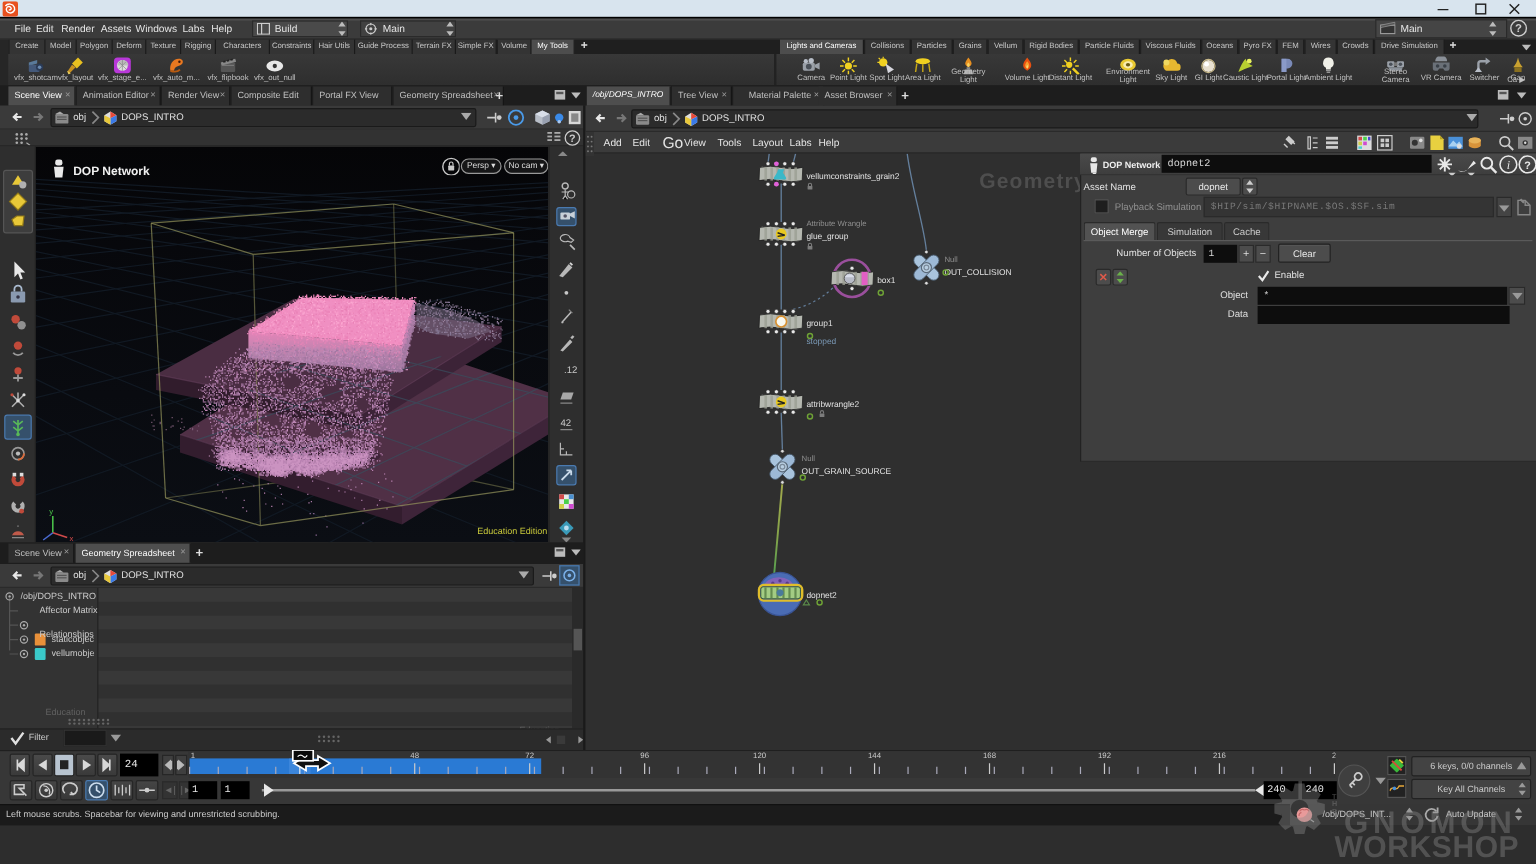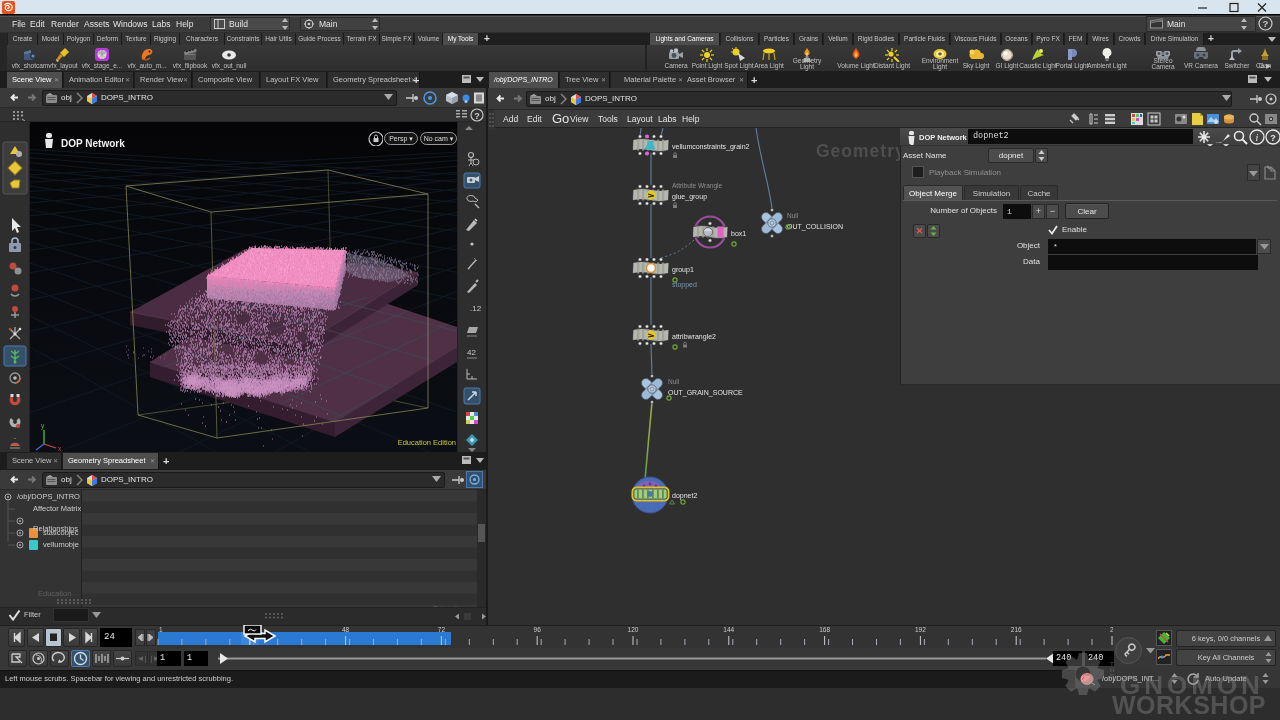--- a/index.html
+++ b/index.html
@@ -262,22 +262,22 @@
 <svg class="ab" style="left:1257px;top:47px" width="16" height="15">
       <path d="M8 1 c-1 4 -2 6 -4 8 h8 c-2 -2 -3 -4 -4 -8 z" fill="#c8a030"></path>
       <rect x="5" y="9" width="6" height="4" fill="#8a7020"></rect>
     </svg>
 <div class="ab" style="left:1235px;top:62px;width:60px;font-size:6.5px;color:#c0c0c0;text-align:center">Gan</div>
 <div class="ab" style="left:1256px;top:62px;width:24px;font-size:6.5px;color:#c0c0c0">Ca ▶</div>
 <div class="ab" style="left:0;top:71px;width:1280px;height:17px;background:#1d1d1d"></div>
 <div class="ab" style="left:7px;top:72px;width:56px;height:16px;background:#4e4e4e;border-right:1px solid #151515;font-size:7.5px;color:#fff;line-height:16px;padding-left:5px;overflow:hidden">Scene View<span style="color:#999;font-size:6px;float:right;margin-right:3px;margin-top:5px;line-height:6px">✕</span></div>
 <div class="ab" style="left:64px;top:72px;width:70px;height:16px;background:#2e2e2e;border-right:1px solid #151515;font-size:7.5px;color:#c0c0c0;line-height:16px;padding-left:5px;overflow:hidden">Animation Editor<span style="color:#999;font-size:6px;float:right;margin-right:3px;margin-top:5px;line-height:6px">✕</span></div>
 <div class="ab" style="left:135px;top:72px;width:57px;height:16px;background:#2e2e2e;border-right:1px solid #151515;font-size:7.5px;color:#c0c0c0;line-height:16px;padding-left:5px;overflow:hidden">Render View<span style="color:#999;font-size:6px;float:right;margin-right:3px;margin-top:5px;line-height:6px">✕</span></div>
-<div class="ab" style="left:193px;top:72px;width:67px;height:16px;background:#2e2e2e;border-right:1px solid #151515;font-size:7.5px;color:#c0c0c0;line-height:16px;padding-left:5px;overflow:hidden">Composite View</div>
-<div class="ab" style="left:261px;top:72px;width:66px;height:16px;background:#2e2e2e;border-right:1px solid #151515;font-size:7.5px;color:#c0c0c0;line-height:16px;padding-left:5px;overflow:hidden">Layout FX View</div>
+<div class="ab" style="left:193px;top:72px;width:67px;height:16px;background:#2e2e2e;border-right:1px solid #151515;font-size:7.5px;color:#c0c0c0;line-height:16px;padding-left:5px;overflow:hidden">Composite Edit</div>
+<div class="ab" style="left:261px;top:72px;width:66px;height:16px;background:#2e2e2e;border-right:1px solid #151515;font-size:7.5px;color:#c0c0c0;line-height:16px;padding-left:5px;overflow:hidden">Portal FX View</div>
 <div class="ab" style="left:328px;top:72px;width:92px;height:16px;background:#2e2e2e;border-right:1px solid #151515;font-size:7.5px;color:#c0c0c0;line-height:16px;padding-left:5px;overflow:hidden">Geometry Spreadsheet<span style="color:#999;font-size:6px;float:right;margin-right:3px;margin-top:5px;line-height:6px">✕</span></div>
 <div class="ab" style="left:413px;top:74px;font-size:11px;color:#ddd;font-weight:bold">+</div>
 <svg class="ab" style="left:462px;top:75px" width="22" height="9">
       <rect x="0" y="0" width="9" height="8" fill="#bbb"></rect>
       <rect x="1.5" y="1.5" width="6" height="2" fill="#555"></rect>
       <path d="M14 2 h8 l-4 5 z" fill="#bbb"></path>
     </svg>
 <div class="ab" style="left:489px;top:72px;width:70px;height:16px;background:#4e4e4e;border-right:1px solid #151515;font-style:italic;font-size:7px;color:#fff;line-height:16px;padding-left:5px;overflow:hidden">/obj/DOPS_INTRO</div>
 <div class="ab" style="left:560px;top:72px;width:50px;height:16px;background:#2e2e2e;border-right:1px solid #151515;font-size:7.5px;color:#c0c0c0;line-height:16px;padding-left:5px;overflow:hidden">Tree View<span style="color:#999;font-size:6px;float:right;margin-right:3px;margin-top:5px;line-height:6px">✕</span></div>
 <div class="ab" style="left:611px;top:72px;width:76px;height:16px;background:#2e2e2e;border-right:1px solid #151515;font-size:7.5px;color:#c0c0c0;line-height:16px;padding-left:13px;overflow:hidden">Material Palette<span style="color:#999;font-size:6px;float:right;margin-right:3px;margin-top:5px;line-height:6px">✕</span></div>
@@ -1159,20 +1159,21 @@
       </g>
     </svg>
 <div class="ab" style="left:903px;top:149px;font-size:8px;color:#e0e0e0;line-height:14px">Asset Name</div>
 <div class="ab" style="left:988px;top:148px;width:46px;height:15px;background:#4c4c4c;border:1px solid #2a2a2a;border-radius:2px;font-size:8px;color:#e8e8e8;text-align:center;line-height:14px">dopnet</div>
 <div class="ab" style="left:1035px;top:148px;width:13px;height:15px;background:#4c4c4c;border:1px solid #2a2a2a;border-radius:2px"></div>
 <svg class="ab" style="left:1038px;top:150px" width="7" height="11">
       <path d="M3.5 0 l3 4 h-6 z M3.5 11 l3 -4 h-6 z" fill="#ccc"></path>
     </svg>
 <div class="ab" style="left:912px;top:166px;width:12px;height:12px;background:#1e1e1e;border:1px solid #555"></div>
 <div class="ab" style="left:929px;top:166px;font-size:8px;color:#909090;line-height:13px">Playback Simulation</div>
+<div class="ab" style="left:1003px;top:164px;width:242px;height:17px;background:#343434;border:1px solid #2a2a2a;font-family:Liberation Mono,monospace;font-size:8px;color:#787878;line-height:15px;padding-left:5px;letter-spacing:0.5px">$HIP/sim/$HIPNAME.$OS.$SF.sim</div>
 <div class="ab" style="left:1247px;top:164px;width:13px;height:17px;background:#444;border:1px solid #2a2a2a"></div>
 <svg class="ab" style="left:1249px;top:171px" width="9" height="6">
       <path d="M0 0 h9 l-4.5 5.5 z" fill="#999"></path>
     </svg>
 <svg class="ab" style="left:1263px;top:165px" width="14" height="15">
       <path d="M2 2 h6 l4 4 v8 h-10 z" fill="none" stroke="#888" stroke-width="1.2"></path>
       <path d="M8 2 v4 h4" fill="none" stroke="#888" stroke-width="1.2"></path>
       <path d="M4 1 l3 3" stroke="#888" stroke-width="1.8"></path>
     </svg>
 <div class="ab" style="left:903px;top:185px;width:60px;height:15px;background:#525252;border:1px solid #2a2a2a;border-bottom:none;font-size:8px;color:#fff;text-align:center;line-height:15px;border-radius:2px 2px 0 0">Object Merge</div>

